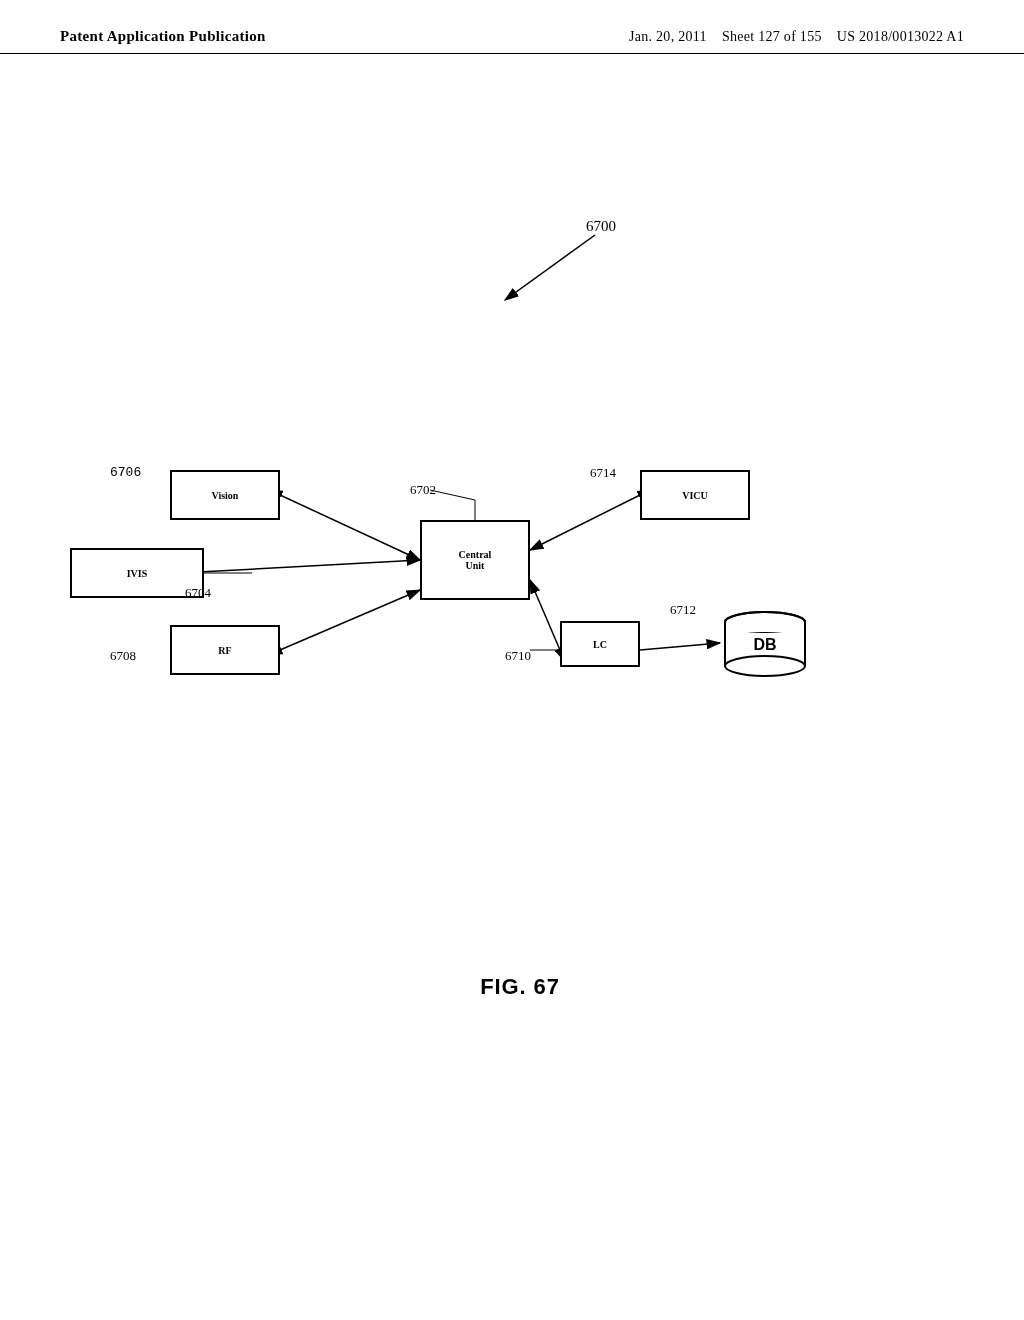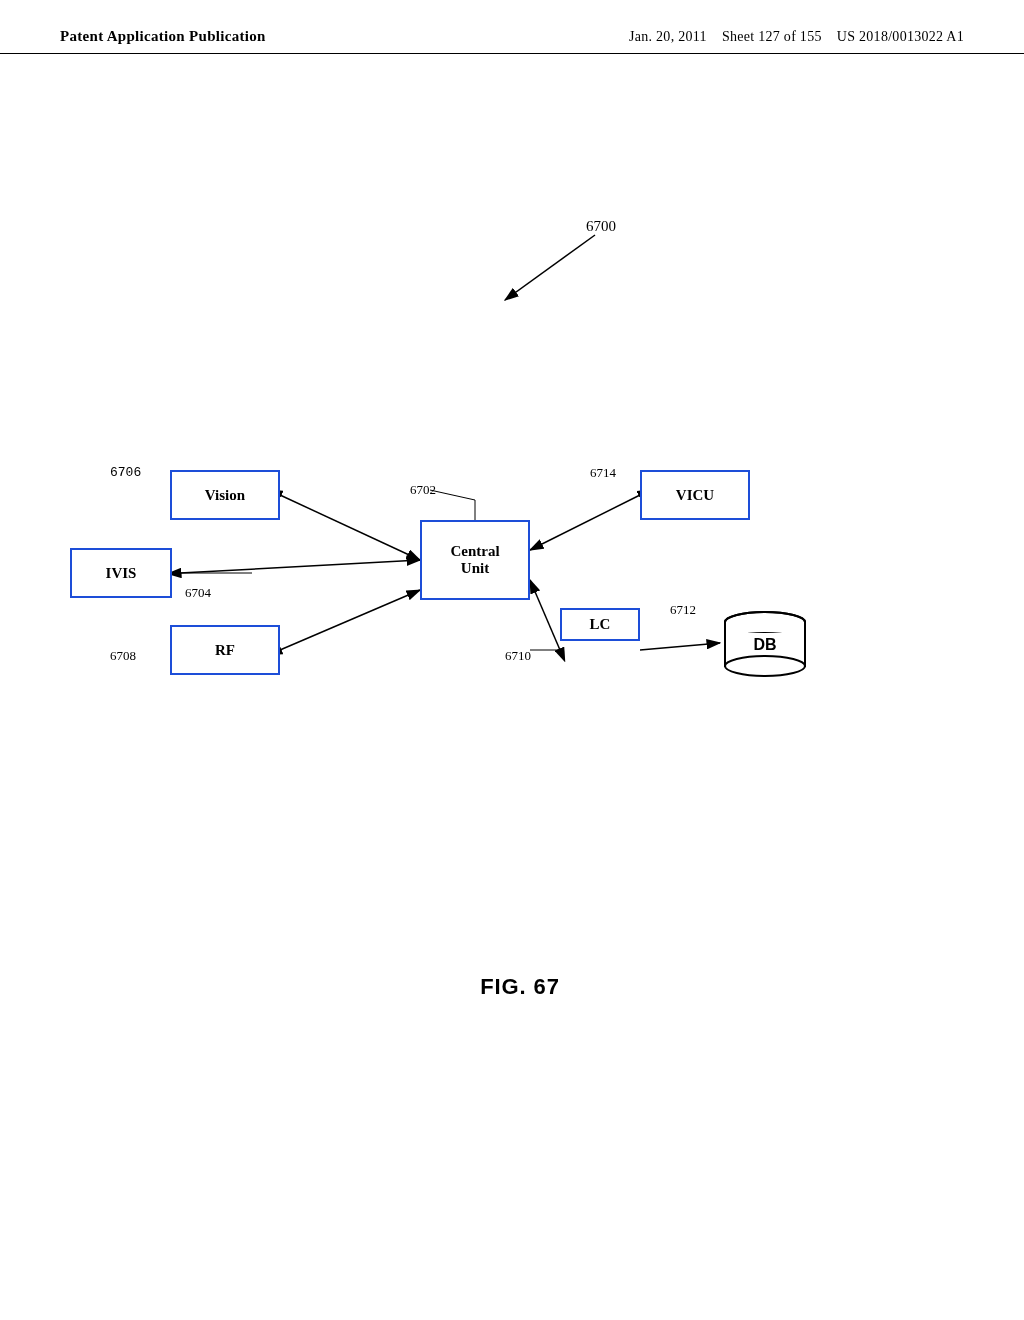--- a/index.html
+++ b/index.html
@@ -37,26 +37,26 @@
       position: absolute;
       top: 130px;
       left: 0;
       width: 1024px;
       height: 900px;
     }
 
     
     .box {
       position: absolute;
-      border: 2px solid #1d4ed8;
+      border: 2px solid #000000;
       display: flex;
       align-items: center;
       justify-content: center;
       text-align: center;
-      font-size: 15px;
+      font-size: 10px;
       font-weight: bold;
       background: #fff;
     }
 
     
     .box-central {
       width: 110px;
       height: 80px;
       top: 390px;
       left: 420px;
@@ -65,21 +65,21 @@
     
     .box-vision {
       width: 110px;
       height: 50px;
       top: 340px;
       left: 170px;
     }
 
     
     .box-ivis {
-      width: 102px;
+      width: 134px;
       height: 50px;
       top: 418px;
       left: 70px;
     }
 
     
     .box-rf {
       width: 110px;
       height: 50px;
       top: 495px;
@@ -90,22 +90,22 @@
     .box-vicu {
       width: 110px;
       height: 50px;
       top: 340px;
       left: 640px;
     }
 
     
     .box-lc {
       width: 80px;
-      height: 33px;
-      top: 478px;
+      height: 46px;
+      top: 491px;
       left: 560px;
     }
 
     
     .db-container {
       position: absolute;
       top: 478px;
       left: 720px;
       width: 90px;
       height: 70px;

